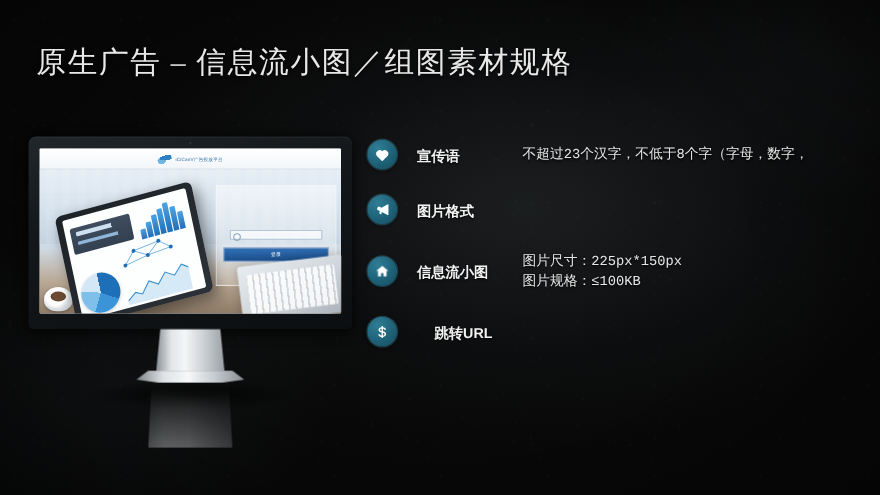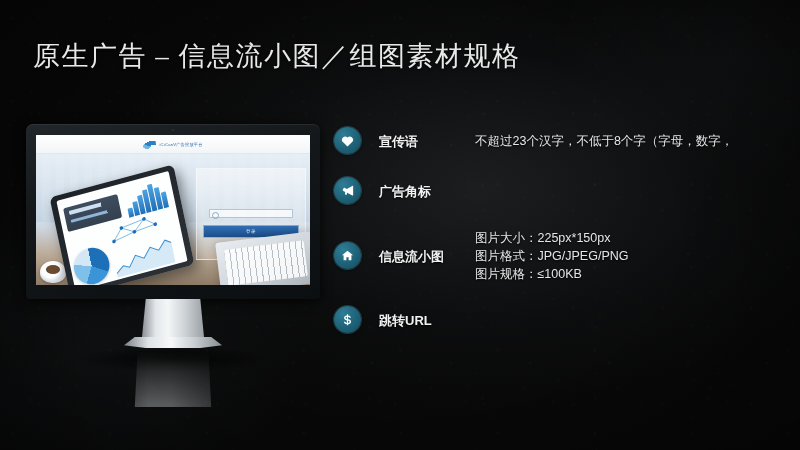--- a/index.html
+++ b/index.html
@@ -215,42 +215,42 @@
   }
   #floor-shadow {
     position: absolute; left: 50%; top: 222px; transform: translateX(-50%);
     width: 190px; height: 26px; border-radius: 50%;
     background: radial-gradient(ellipse at center, rgba(0,0,0,.85) 0%, rgba(0,0,0,0) 72%);
   }
 
   
   #specs { position: absolute; left: 334px; top: 126px; width: 450px; }
   .spec-row { display: flex; align-items: center; margin-bottom: 22px; }
-  .spec-row:last-child { margin-bottom: 0; }
+  .spec-row:last-child { margin-bottom: 0; gap: 16px; }
 
   .spec-icon {
     flex: none; width: 27px; height: 27px; border-radius: 50%;
     background: radial-gradient(circle at 34% 28%, #2f7d95 0%, #1f6379 52%, #144c5f 100%);
     box-shadow: 0 0 0 1px rgba(80,160,185,.32), 0 1px 3px rgba(0,0,0,.6);
     display: flex; align-items: center; justify-content: center;
     margin-top: 1px;
   }
   .spec-icon svg { display: block; }
 
   .spec-label {
     flex: none; width: 96px; margin-left: 18px; margin-top: 4px;
     font-size: 13px; font-weight: bold; color: #f2f2f2;
     text-shadow: 0 1px 2px rgba(0,0,0,.9);
   }
   .spec-value {
     flex: 1; margin-top: 3px;
     font-size: 12.5px; line-height: 1.45; color: #e6e6e6;
     text-shadow: 0 1px 2px rgba(0,0,0,.9);
   }
-  .spec-value div { white-space: nowrap; }
+  .spec-value div { white-space: nowrap; font-family: Liberation Mono, monospace; }
 </style>
 </head>
 <body>
 
 <div id="slide">
 
   <div id="grain"></div>
   <div id="vignette"></div>
 
   <h1 id="title">原生广告 – 信息流小图／组图素材规格</h1>
@@ -348,33 +348,32 @@
         <div>不超过23个汉字，不低于8个字（字母，数字，</div>
       </div>
     </div>
 
     <div class="spec-row">
       <div class="spec-icon">
         <svg width="14" height="13" viewBox="0 0 24 24" fill="#ffffff">
           <path d="M20.5 3.2 9.8 9.1 6.4 7.3a2.1 2.1 0 0 0-2.9.9l-.9 1.7a2.1 2.1 0 0 0 .9 2.9l3.4 1.8-.7 4.2 3 1.6 1.2-4.1 9.6 5a1 1 0 0 0 1.5-.9V4.1a1 1 0 0 0-1.5-.9z"></path>
         </svg>
       </div>
-      <div class="spec-label">广告角标</div>
+      <div class="spec-label">图片格式</div>
     </div>
 
     <div class="spec-row">
       <div class="spec-icon">
         <svg width="13" height="13" viewBox="0 0 24 24" fill="#ffffff">
           <path d="M12 3 1.8 11.6h3v9.1h5.1v-5.6h4.2v5.6h5.1v-9.1h3L12 3z"></path>
         </svg>
       </div>
       <div class="spec-label">信息流小图</div>
       <div class="spec-value">
-        <div>图片大小：225px*150px</div>
-        <div>图片格式：JPG/JPEG/PNG</div>
+        <div>图片尺寸：225px*150px</div>
         <div>图片规格：≤100KB</div>
       </div>
     </div>
 
     <div class="spec-row">
       <div class="spec-icon">
         <svg width="13" height="14" viewBox="0 0 24 24" fill="#ffffff">
           <path d="M13.1 10.6V5.9c1.3.2 2.2.9 2.5 2h2.8c-.3-2.5-2.2-4.1-5.3-4.4V1.6h-2.2v1.9C7.7 3.8 5.7 5.5 5.7 8c0 2.7 1.9 3.9 5.2 4.7v5c-1.6-.3-2.6-1.1-2.9-2.4H5.2c.3 2.7 2.4 4.4 5.7 4.7v1.9h2.2v-1.9c3.3-.3 5.4-2.1 5.4-4.8 0-2.8-2-4-5.4-4.6zm-2.2-.5C9.2 9.7 8.4 9.1 8.4 7.9c0-1.1.8-1.9 2.5-2.1v4.3zm2.2 7.6v-4.6c1.9.4 2.7 1 2.7 2.3 0 1.2-.9 2.1-2.7 2.3z"></path>
         </svg>
       </div>

